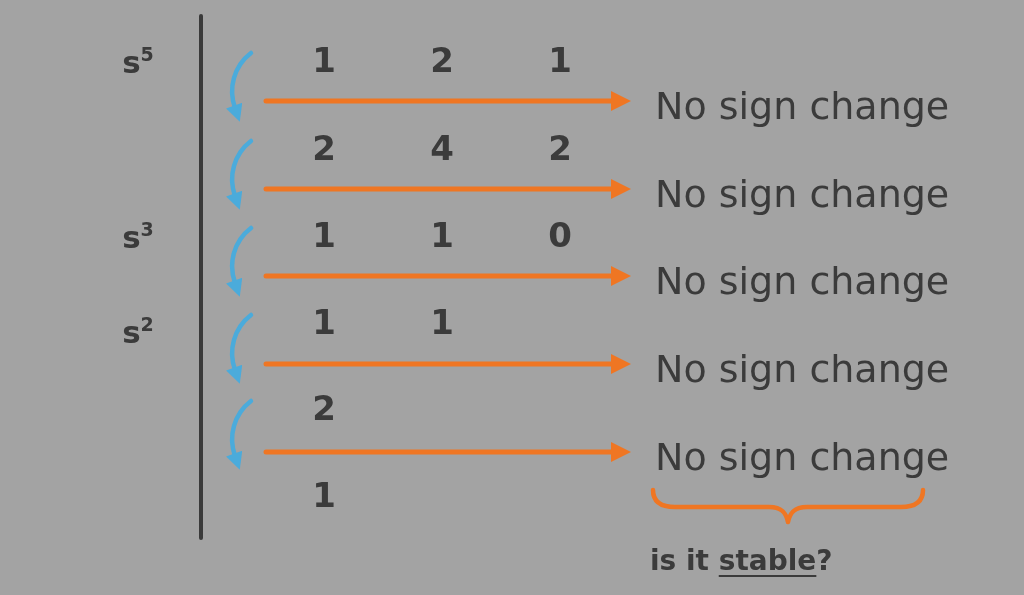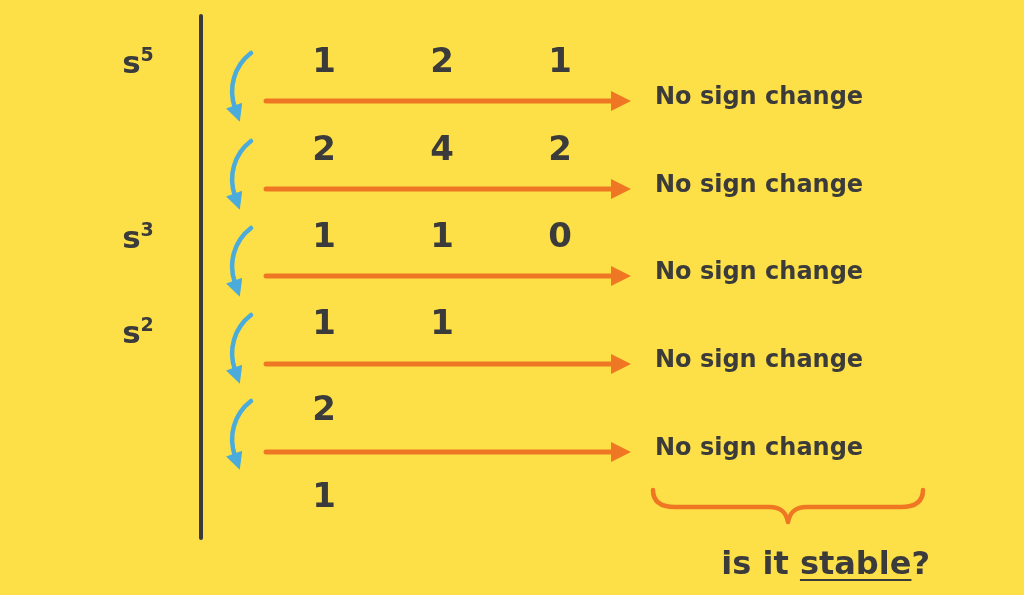--- a/index.html
+++ b/index.html
@@ -1,46 +1,46 @@
 <!DOCTYPE html>
 <html style="--orange: #EF7623; --blue: #4BABDB; --ink: #3B3B3B;"><head>
 <meta charset="utf-8">
 <title>Routh Array Sign Change Diagram</title>
 <style>
   :root { --orange:#EF7623; --blue:#4BABDB; --ink:#3B3B3B; }
   * { margin:0; padding:0; box-sizing:border-box; }
   html,body { background:#ffffff; }
   body { font-family:"DejaVu Sans","Liberation Sans",sans-serif; color:var(--ink); }
-  .canvas { position:relative; width:1024px; height:595px; background:#fde047; overflow:hidden; }
+  .canvas { position:relative; width:1024px; height:595px; background:#a3a3a3; overflow:hidden; }
 
   .vline { position:absolute; left:199px; top:14px; width:4px; height:526px; background:#3a3a3a; border-radius:2px; }
 
   .slabel { position:absolute; left:98px; width:80px; text-align:center;
             font-size:31px; font-weight:700; color:var(--ink); line-height:1.3; }
   .slabel sup { font-size:19px; vertical-align:baseline; position:relative; top:-12px; font-weight:700; }
 
   .vals { position:absolute; left:265px; display:flex; font-size:34px; font-weight:700; color:var(--ink); }
   .val  { width:118px; text-align:center; }
 
   .oarrow { position:absolute; left:262px; width:390px; height:26px; overflow:visible; }
   .oline  { stroke:var(--orange); stroke-width:5; fill:none; stroke-linecap:round; }
   .ohead-fill { fill:var(--orange); }
 
   .barrow { position:absolute; left:224px; width:36px; height:82px; overflow:visible; }
   .bline  { stroke:var(--blue); stroke-width:4.5; fill:none; stroke-linecap:round; }
   .bhead-fill { fill:var(--blue); }
 
-  .nsc { position:absolute; left:655px; font-size:24px; font-weight:700; color:var(--ink);
+  .nsc { position:absolute; left:655px; font-size:38px; font-weight:400; color:var(--ink);
          white-space:nowrap; line-height:1.4; }
 
   .brace { position:absolute; left:650px; top:486px; width:280px; height:42px; overflow:visible; }
   .bracepath { stroke:var(--orange); stroke-width:4.5; fill:none; stroke-linecap:round; stroke-linejoin:round; }
 
-  .question { position:absolute; left:650px; top:544px; width:280px; text-align:right;
-              font-size:32px; font-weight:600; color:var(--ink); }
+  .question { position:absolute; left:650px; top:544px; width:280px; text-align:left;
+              font-size:28px; font-weight:600; color:var(--ink); }
   .question .u { text-decoration:underline; text-underline-offset:5px; text-decoration-thickness:2px; }
 
   .defs { position:absolute; width:0; height:0; }
 </style>
 </head>
 <body>
 
 <div class="canvas">
 
   <svg class="defs" aria-hidden="true">

